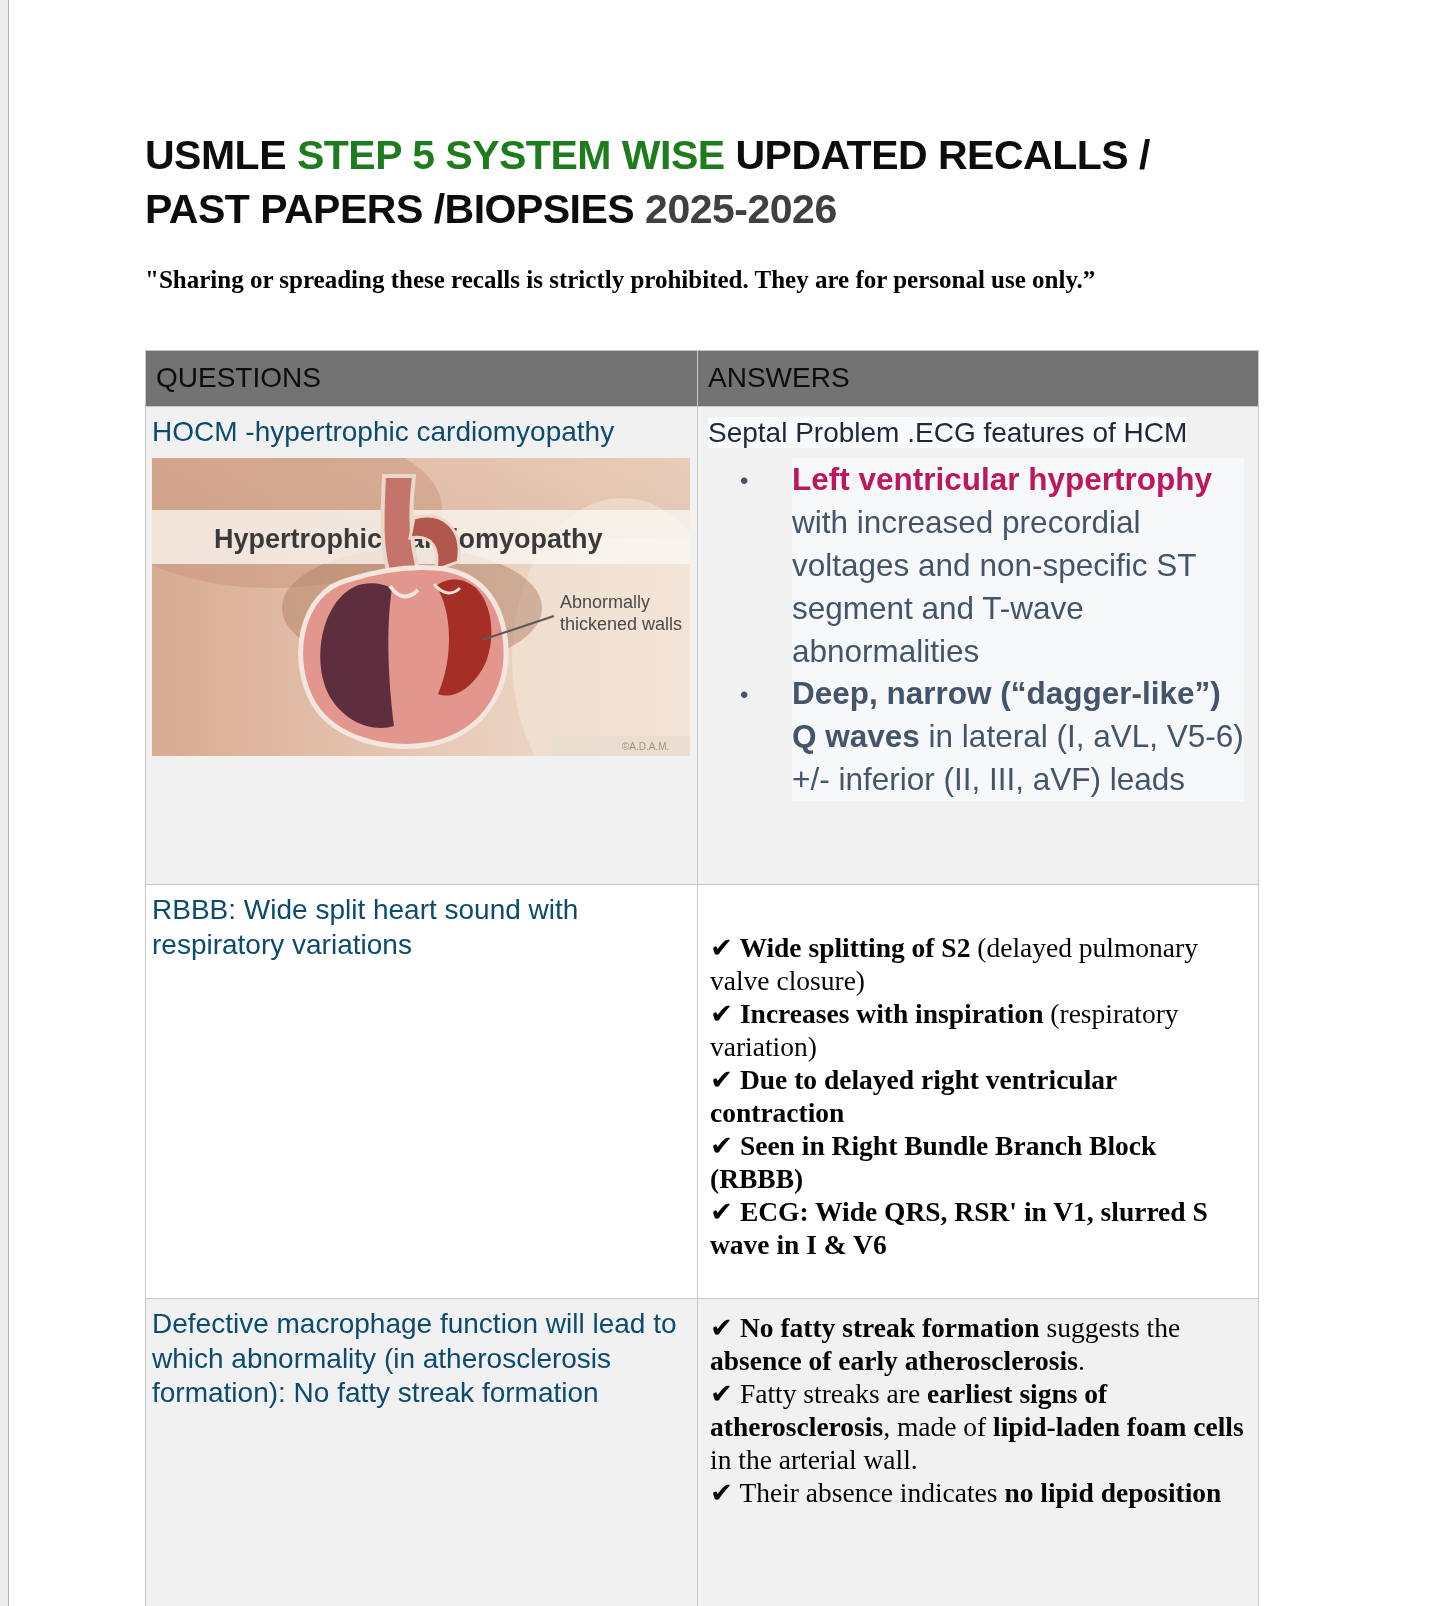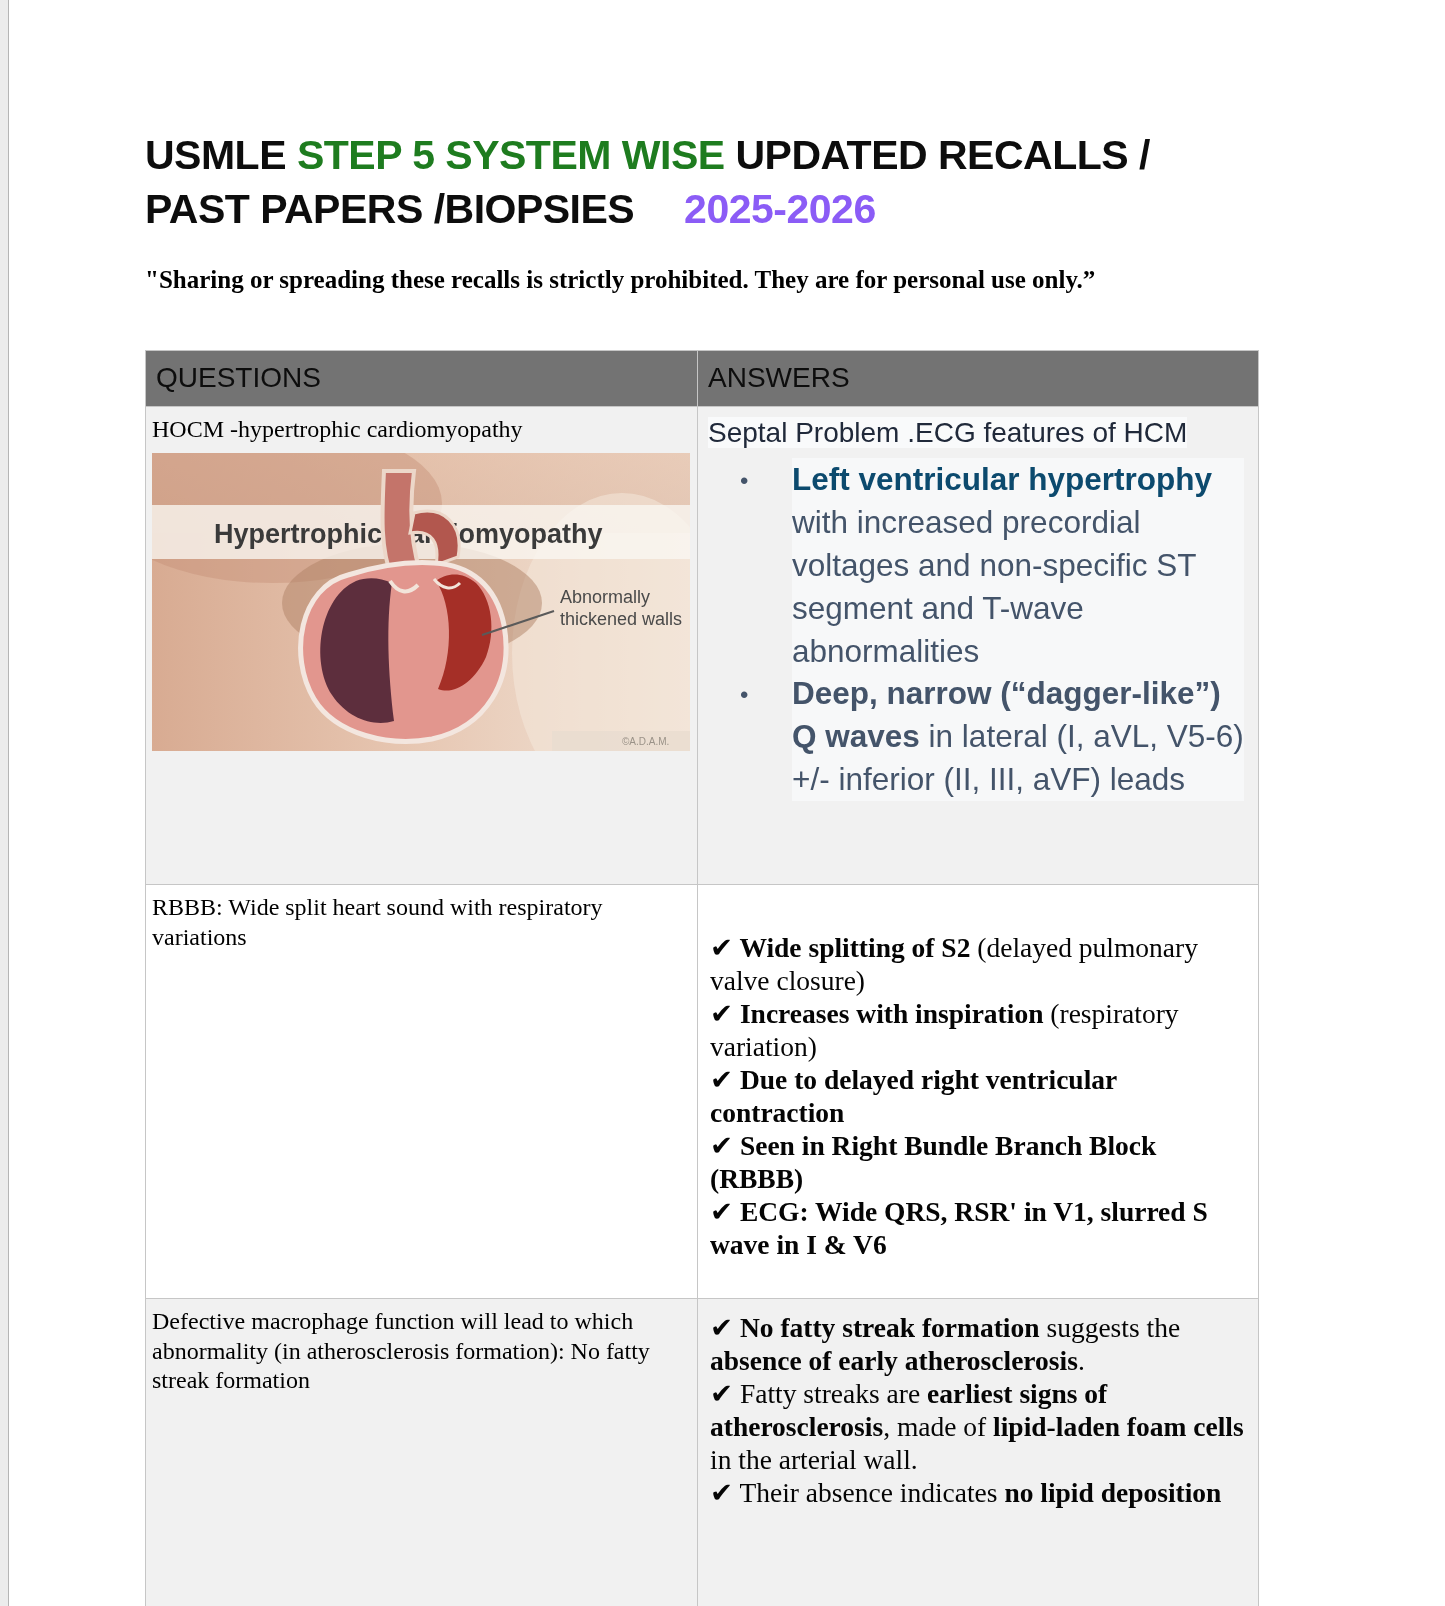--- a/index.html
+++ b/index.html
@@ -13,21 +13,21 @@
 
   .doc { margin-left:145px; width:1113px; }
 
   
   .title {
     margin-top:128px;
     font-size:41px; font-weight:bold; letter-spacing:-0.5px;
     line-height:1.32; color:#0d0d0d;
   }
   .t-green  { color:#1e7c1f; }
-  .t-maroon { color:#8b5cf6;margin-left:39px; }
+  .t-maroon { color:#404040; }
 
   .disclaimer {
     margin-top:30px;
     font-family:"Liberation Serif", serif;
     font-weight:bold; font-size:25px; color:#000;
   }
   .module {
     margin-top:31px;
     font-family:"Liberation Serif", serif;
     font-weight:bold; font-size:25px; color:#000;
@@ -45,23 +45,22 @@
   .qa th {
     background:#737373; font-size:28px; font-weight:normal; color:#0d0d0d;
     padding:11px 10px 12px 10px; height:53px;
   }
   tr.r1 td, tr.r3 td { background:#f1f1f1; }
   tr.r1 td { height:478px; }
   tr.r2 td { height:414px; background:#ffffff; }
   tr.r3 td { height:420px; }
 
   .q-text {
-    font-size:24px; line-height:1.23; color:#000000;
+    font-size:28px; line-height:1.23; color:#0c4a6e;
     padding:8px 10px 4px 6px;
-    font-family:Liberation Serif, serif;
   }
 
   
   .illus-wrap { padding:4px 6px 0 6px; }
   .illus { display:block; width:538px; height:298px; }
 
   
   .a1 { padding:8px 4px 0 10px; }
   .a1-intro { font-size:28px; color:#20293a; line-height:1.25; }
   .a1-intro .hl, .b-txt .hl { background:#f9fafb; }
@@ -69,21 +68,21 @@
   ul.bullets li { display:flex; margin-bottom:0; }
   .dot {
     width:62px; flex:0 0 62px; font-size:24px; color:#44546a;
     padding-top:9px; text-align:left; padding-left:10px;
   }
   .b-txt {
     width:452px; font-size:31.5px; line-height:1.36; color:#44546a;
     background:#f7f8f9;
   }
   .seg-b { font-weight:bold; }
-  .seg-blue { color:#0c4a6e; }
+  .seg-blue { color:#be185d; }
 
   
   .a-serif {
     font-family:"Liberation Serif","DejaVu Sans",serif;
     font-size:27.5px; line-height:1.2; color:#050505;
     padding:8px 12px 0 12px;
   }
   .a2 { padding-top:46px; }
   .a3 { padding-top:12px; }
 </style>

